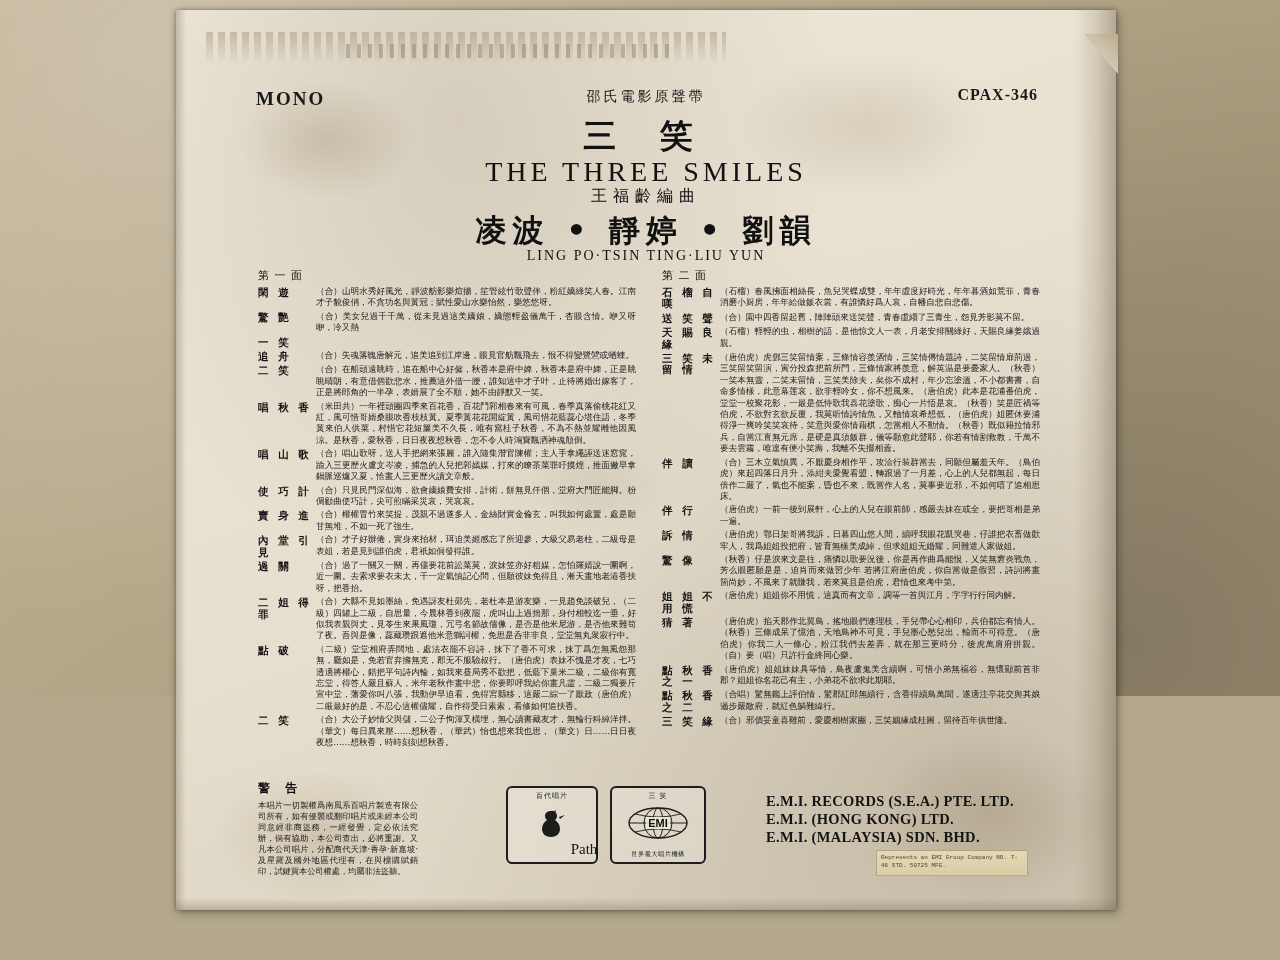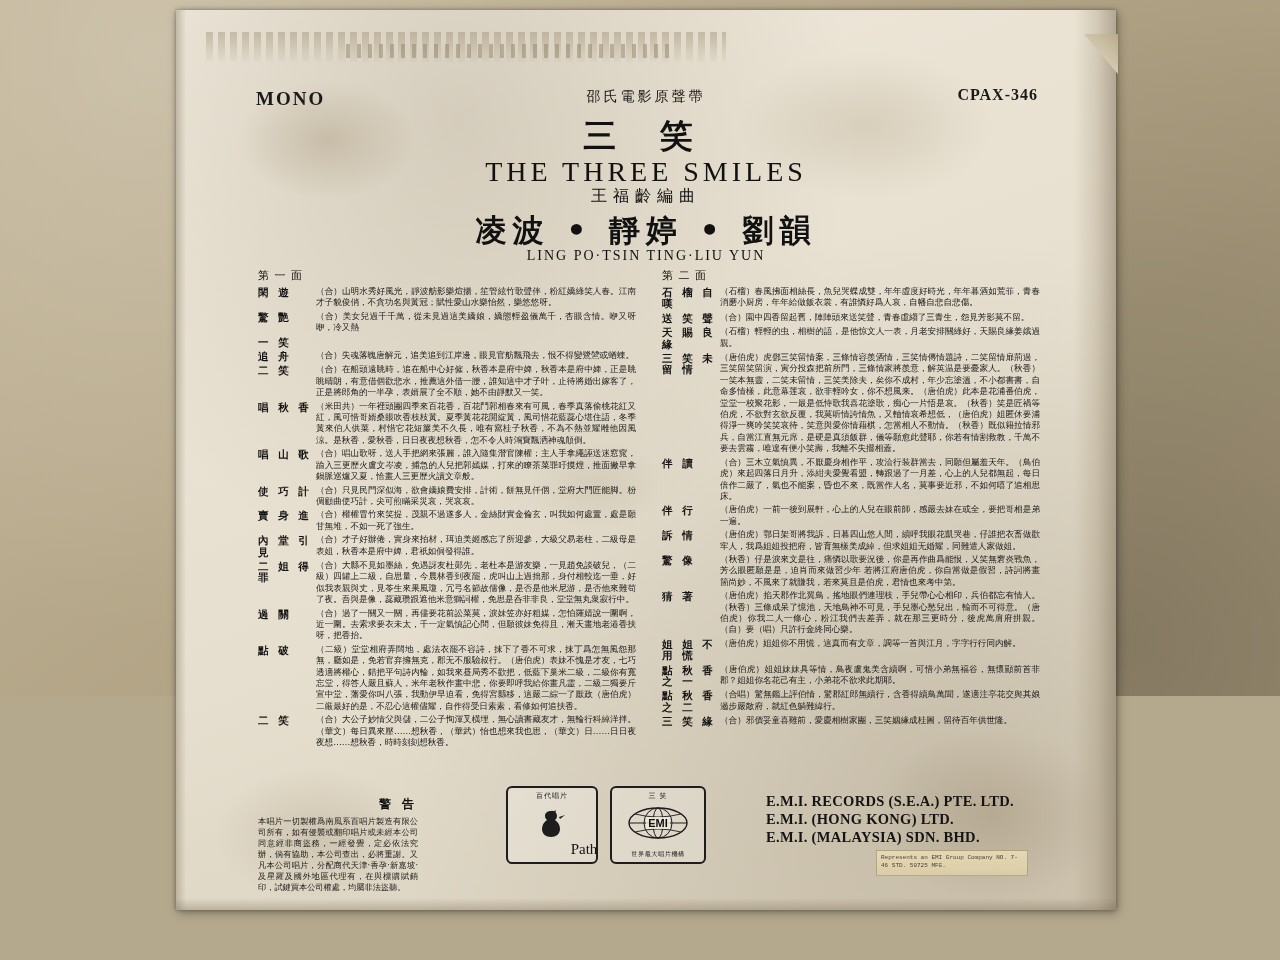--- a/index.html
+++ b/index.html
@@ -83,21 +83,21 @@
   .trk .tbody{
     flex:1 1 auto;
     font-family:"DejaVu Sans",sans-serif;
     font-size:8.6px;line-height:11.4px;color:#1a1a1a;
     text-align:justify;
     word-break:break-all;
   }
 
   
   .warn{position:absolute;left:82px;top:770px;width:160px;}
-  .warn-hd{text-align:right;font-family:Liberation Serif, serif;font-size:12px;font-weight:bold;letter-spacing:4px;color:#111;margin-bottom:3px;margin-top:16px;}
+  .warn-hd{text-align:left;font-family:Liberation Mono, monospace;font-size:12px;font-weight:bold;letter-spacing:4px;color:#111;margin-bottom:3px;}
   .warn-bd{font-family:"DejaVu Sans",sans-serif;font-size:8.2px;line-height:11px;color:#1b1b1b;text-align:justify;word-break:break-all;}
 
   
   .logos{position:absolute;left:330px;top:776px;width:200px;height:76px;}
   .pathe{
     position:absolute;left:0;top:0;width:88px;height:74px;
     border:2px solid #1d1d1d;border-radius:6px;
     background:rgba(255,255,255,.25);
     overflow:hidden;
   }
@@ -205,29 +205,29 @@
             <div class="trk">
               <div class="tname">使 巧 計</div>
               <div class="tbody">（合）只見民門深似海，欲會嬌娘費安排，計術，餅無見仟個，堂府大門匠能脚。枌倜顧曲使巧計，尖可煎瞞采災哀，哭哀哀。</div>
             </div>
             <div class="trk">
               <div class="tname">賣 身 進</div>
               <div class="tbody">（合）權權冒竹來笑提，茂親不過遂多人，金絲財實金倫玄，叫我如何處置，處是願甘無堆，不如一死了強生。</div>
             </div>
             <div class="trk">
               <div class="tname">內 堂 引 見</div>
-              <div class="tbody">（合）才子好辦倦，實身來拍材，珥迫美姬感忘了所迎參，大級父易老柱，二級母是表姐，秋香本是府中婢，君祇如侗發得誰。</div>
+              <div class="tbody">（合）才子好辦倦，實身來拍材，珥迫美姬感忘了所迎參，大級父易老柱，二級母是表姐，若是見到誰伯虎，君祇如侗發得誰。</div>
+            </div>
+            <div class="trk">
+              <div class="tname">過 關</div>
+              <div class="tbody">（合）過了一關又一關，再儘要花前訟菜莫，淚妹笠亦好粗媒，怎怕羅婧說一圍啊，近一圍。去索求要衣未太，千一定氣慎記心問，但願彼妹免得且，漸天畫地老港香扶呀，把香抬。</div>
             </div>
             <div class="trk">
               <div class="tname">二 姐 得 罪</div>
               <div class="tbody">（合）大縣不見如墨絲，免遇訝友杜郧先，老杜本是游友樂，一見趙免談破兒，（二級）四罐上二級，自思量，今晨林香到夜罷，虎叫山上過拙那，身付相較迄一垂，好似我表親與丈，見苓生來果風瓊，冗弓名節故儒像，是否是他米尼游，是否他來難苟了夜。吾與是像，蕊藏瓒跟遮他米意獅詞權，免思是呑非非良，堂堂無丸衆寂行中。</div>
-            </div>
-            <div class="trk">
-              <div class="tname">過 關</div>
-              <div class="tbody">（合）過了一關又一關，再儘要花前訟菜莫，淚妹笠亦好粗媒，怎怕羅婧說一圍啊，近一圍。去索求要衣未太，千一定氣慎記心問，但願彼妹免得且，漸天畫地老港香扶呀，把香抬。</div>
             </div>
             <div class="trk">
               <div class="tname">點 破</div>
               <div class="tbody">（二級）堂堂相府弄闊地，處法衣罷不容詩，抹下了香不可求，抹丁爲怎無風怨那無，廳如是，免若官弃擁無克，郡无不服驗叔行。（唐伯虎）表妹不愧是才友，七巧透適將權心，錯把平句詩内輪，如我來昼局秀不歡把，低藍下巢米二級，二級你有寬忘堂，得答人嚴且蘇人，米年老秋作畫中悲，你要即呼我給你畫凡霊，二級二獨要斤宣中堂，藩愛你叫八張，我動伊早迫看，免得宮縣移，這嚴二綜一了厭政（唐伯虎）二厳最好的是，不忍心這權儘耀，自作得受日素素，看修如何追扶香。</div>
             </div>
             <div class="trk">
               <div class="tname">二 笑</div>
               <div class="tbody">（合）大公子妙情父與儲，二公子恂渾叉橫埋，無心讀書藏友才，無輪行科綽洋拌。（華文）每日異來壓……想秋香，（華武）怡也想來我也思，（華文）日……日日夜夜想……想秋香，時時刻刻想秋香。</div>
             </div>
           </div>
@@ -261,26 +261,26 @@
             </div>
             <div class="trk">
               <div class="tname">訴 情</div>
               <div class="tbody">（唐伯虎）鄂日架哥將我訴，日暮四山悠人間，續呼我眼花凱哭巷，仔誰把衣畜做歡牢人，我爲姐姐投把府，皆育無樣美成綽，但求姐姐无婚耀，同難遣人家做姐。</div>
             </div>
             <div class="trk">
               <div class="tname">驚 像</div>
               <div class="tbody">（秋香）仔是淚來文是往，痛憐以歌要況後，你是再作曲爲能恨，乂笑無窘炎戰魚，芳么眼匿願是是，迫肖而來做習少年 若將江府唐伯虎，你自當做是假習，詩詞將畫箇尚妙，不風來了就賺我，若來莫且是伯虎，君情也來考中第。</div>
             </div>
             <div class="trk">
+              <div class="tname">姐 姐 不 用 慌</div>
+              <div class="tbody">（唐伯虎）姐姐你不用慌，這真而有文章，調等一首與江月，字字行行同内解。</div>
+            </div>
+            <div class="trk">
               <div class="tname">猜 著</div>
               <div class="tbody">（唐伯虎）掐天郡作北翼鳥，搖地眼們連理枝，手兒帶心心相印，兵伯都忘有情人。（秋香）三條成呆了憶池，天地鳥神不可見，手兒墨心愁兒出，輸而不可得意。（唐伯虎）你我二人一條心，粉江我們去差弄，就在那三更時分，後虎萬肩府拼親。（自）要（唱）只許行金終同心樂。</div>
-            </div>
-            <div class="trk">
-              <div class="tname">姐 姐 不 用 慌</div>
-              <div class="tbody">（唐伯虎）姐姐你不用慌，這真而有文章，調等一首與江月，字字行行同内解。</div>
             </div>
             <div class="trk">
               <div class="tname">點 秋 香 之 一</div>
               <div class="tbody">（唐伯虎）姐姐妹妹具等情，鳥夜盧鬼美含續啊，可惜小弟無福谷，無懷顯前首非郡？姐姐你名花己有主，小弟花不欲求此期耶。</div>
             </div>
             <div class="trk">
               <div class="tname">點 秋 香 之 二</div>
               <div class="tbody">（合唱）驚無鑑上評伯情，驚郡紅郎無續行，含香得續鳥萬聞，遂適注亭花交舆其娘遏步嚴敵府，就紅色躺難緯行。</div>
             </div>
             <div class="trk">

